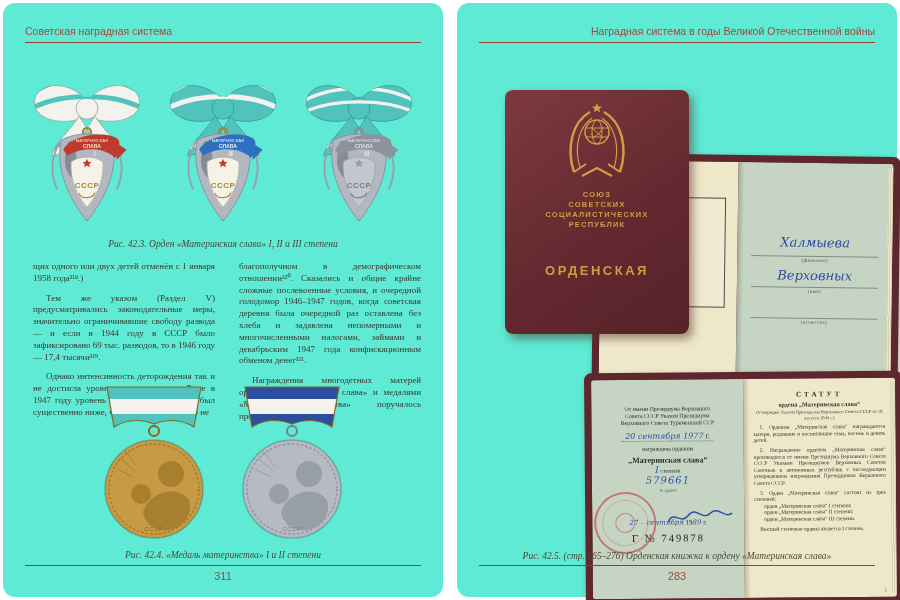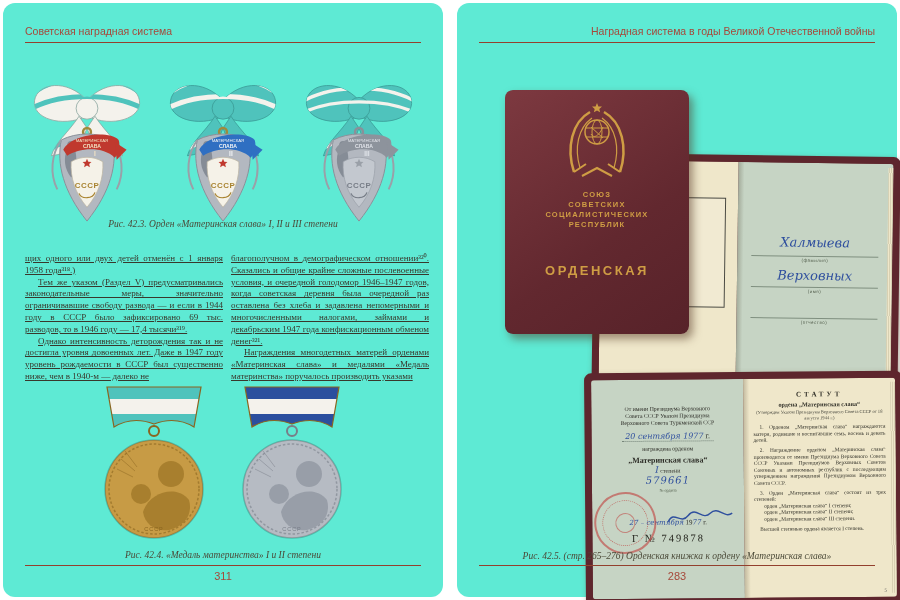--- a/index.html
+++ b/index.html
@@ -23,21 +23,21 @@
   
   .fig-top{position:absolute;top:40px;left:8px;right:8px;height:186px;
     display:flex;justify-content:center;gap:4px;}
   .fig-bottom{position:absolute;top:378px;left:0;right:0;height:168px;
     display:flex;justify-content:center;gap:12px;}
 
   
   .bodycol{position:absolute;top:250px;width:198px;font-size:9px;line-height:11.8px;
     color:#39382c;text-align:justify;}
   .col1{left:22px;} .col2{left:228px;}
-  .bodycol p{margin:0;text-decoration:underline;}
+  .bodycol p{margin:8px;}
   .bodycol p.ind{text-indent:13px;}
 
   
   .figr{position:absolute;top:40px;left:0;right:0;height:505px;}
 
   .open-book{position:absolute;background:#5e262d;border-radius:7px;padding:7px;
     box-shadow:2px 3px 6px rgba(90,70,40,.45);}
   .ob1{left:136px;top:112px;width:292px;height:234px;transform:rotate(0.8deg);}
   .ob2{left:128px;top:329px;width:304px;height:219px;transform:rotate(-0.5deg);}
   .ob-inner{display:flex;width:100%;height:100%;border-radius:3px;overflow:hidden;position:relative;}
@@ -229,21 +229,21 @@
           <text x="71" y="106.5" font-size="5.2" font-weight="bold" text-anchor="middle" fill="#dfe2e8">СЛАВА</text>
           <text x="74" y="114" font-size="6.5" font-weight="bold" text-anchor="middle" fill="#dfe2e8">III</text>
           <path d="M50,120 C49,136 54,152 66,166 C78,152 83,136 82,120 C72,114 60,114 50,120 Z" stroke="#9aa0a8" stroke-width="0.7" fill="#c3c8cf"></path>
           <polygon points="66,117 67.3,120 70.5,120.3 68.2,122.4 68.9,125.5 66,123.8 63.1,125.5 63.8,122.4 61.5,120.3 64.7,120" fill="#9aa0a8"></polygon>
           <text x="66" y="147" font-size="8" font-weight="bold" text-anchor="middle" letter-spacing="0.5" fill="#767c86">СССР</text>
           <path d="M58,152 C60,158 72,158 74,151" fill="none" stroke-width="1.2" stroke="#767c86"></path>
         </g>
       </svg>
     </div>
 
-    <div class="caption" style="top:216px;">Рис. 42.3. Орден «Материнская слава» I, II и III степени</div>
+    <div class="caption" style="top:236px;">Рис. 42.3. Орден «Материнская слава» I, II и III степени</div>
 
     <div class="bodycol col1">
       <p>щих одного или двух детей отменён с 1 января 1958 года³¹⁸.)</p>
       <p class="ind">Тем же указом (Раздел V) предусматривались законодательные меры, значительно ограничивавшие свободу развода — и если в 1944 году в СССР было зафиксировано 69 тыс. разводов, то в 1946 году — 17,4 тысячи³¹⁹.</p>
       <p class="ind">Однако интенсивность деторождения так и не достигла уровня довоенных лет. Даже в 1947 году уровень рождаемости в СССР был существенно ниже, чем в 1940-м — далеко не</p>
     </div>
     <div class="bodycol col2">
       <p>благополучном в демографическом отношении³²⁰. Сказались и общие крайне сложные послевоенные условия, и очередной голодомор 1946–1947 годов, когда советская деревня была очередной раз оставлена без хлеба и задавлена непомерными и многочисленными налогами, займами и декабрьским 1947 года конфискационным обменом денег³²¹.</p>
       <p class="ind">Награждения многодетных матерей орденами «Материнская слава» и медалями «Медаль материнства» поручалось производить указами</p>
     </div>
@@ -377,21 +377,21 @@
                 <div>Верховного Совета Туркменской ССР</div>
               </div>
               <div class="dateline"><span class="hw">20  сентября  1977</span> <span>г.</span></div>
               <div class="plain">награждена орденом</div>
               <div class="ordname">„Материнская слава“</div>
               <div class="degr"><span class="hw">I</span> <span>степени</span></div>
               <div class="ordnum">
                 <span class="hw">579661</span>
                 <div class="numlabel">№ ордена</div>
               </div>
-              <div class="dateline2"><span class="hw">27 – сентября</span> <span>19</span><span class="hw">77</span> <span>г.</span></div>
+              <div class="dateline2"><span class="hw">27 – сентября</span> <span>19</span><span class="hw">89</span> <span>г.</span></div>
               <div class="series">Г № 749878</div>
             </div>
             <div class="stamp">
                 <div class="ring"></div>
                 <div class="core"></div>
               </div>
             <svg class="sig" width="70" height="20" viewBox="0 0 70 20">
               <path d="M2,14 C8,2 14,18 22,8 S36,14 44,6 S58,12 66,6" fill="none" stroke="#2f4f9e" stroke-width="1.4"></path>
             </svg>
           </div>

